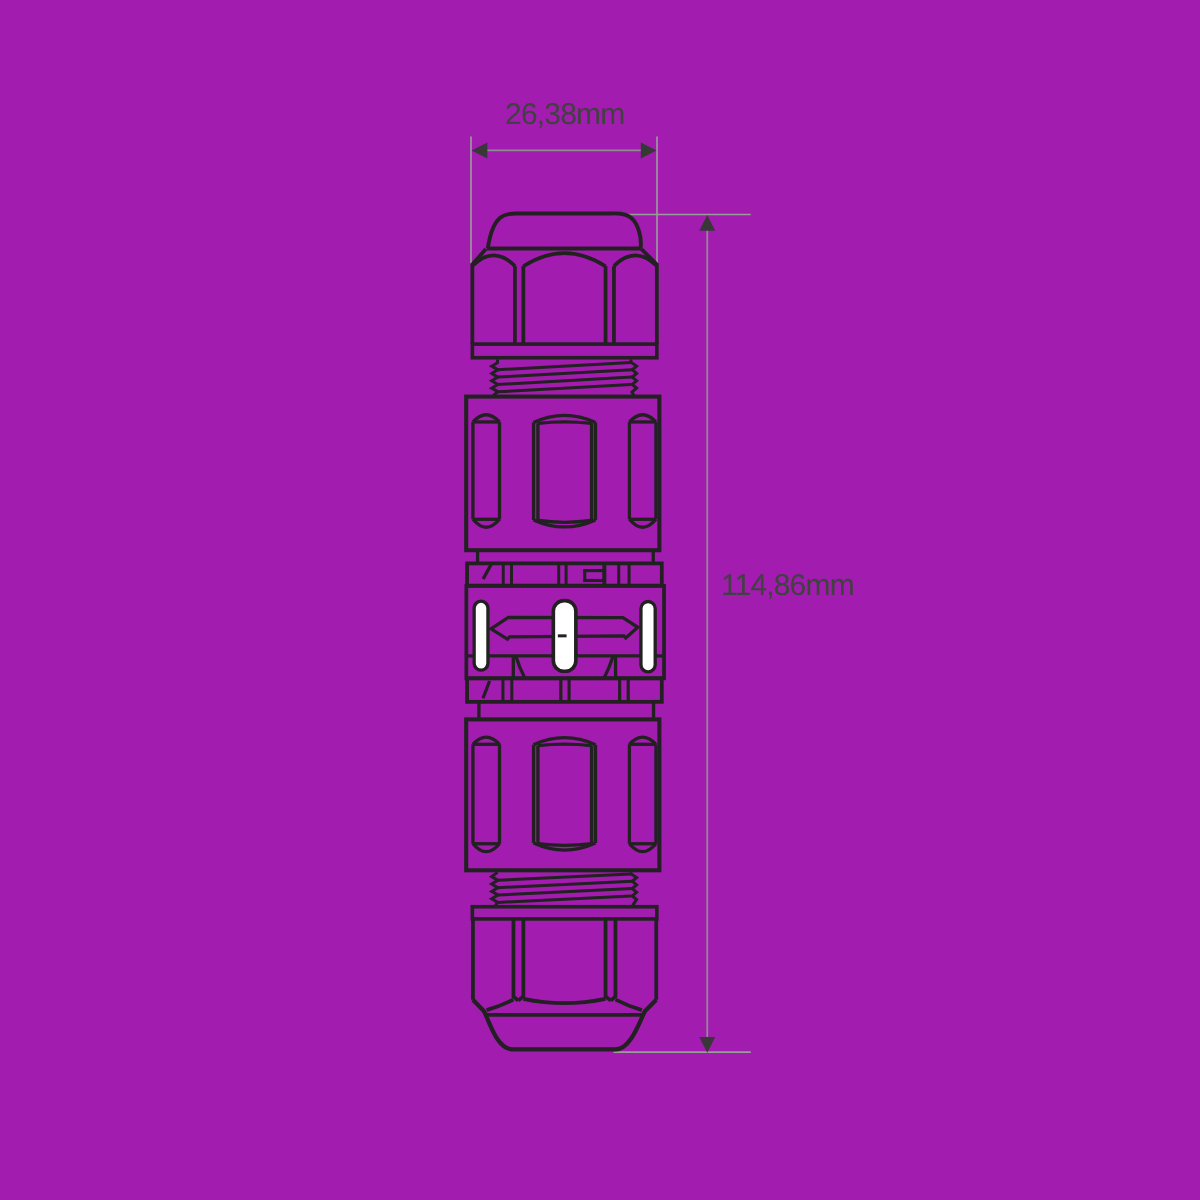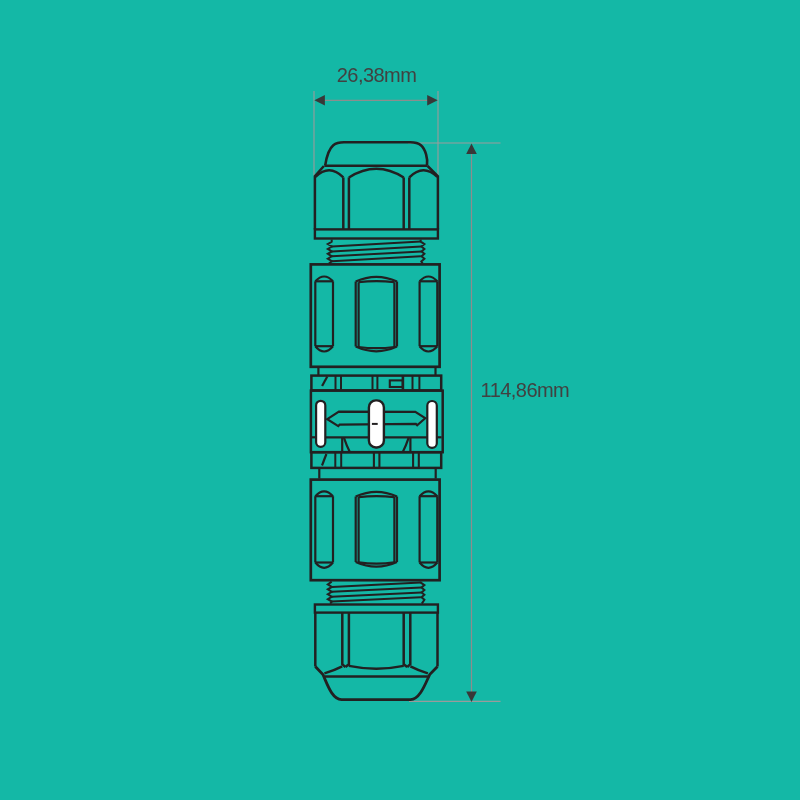--- a/index.html
+++ b/index.html
@@ -1,16 +1,16 @@
 <!DOCTYPE html>
 <html><head>
 <meta charset="utf-8">
 <style>
   html,body{margin:0;padding:0;background:#ffffff;}
-  .page{position:relative;width:800px;height:800px;background:#14b8a6;overflow:hidden;
+  .page{position:relative;width:800px;height:800px;background:#a21caf;overflow:hidden;
         font-family:"Liberation Sans", sans-serif;}
   svg{position:absolute;left:0;top:0;}
   text{font-family:"Liberation Sans", sans-serif;fill:#414141;}
 </style>
 </head>
 <body>
 <div class="page">
 <svg width="800" height="800" viewBox="0 0 800 800" fill="none">
 
 <text x="376.5" y="82.4" font-size="20" text-anchor="middle" letter-spacing="-0.55">26,38mm</text>

